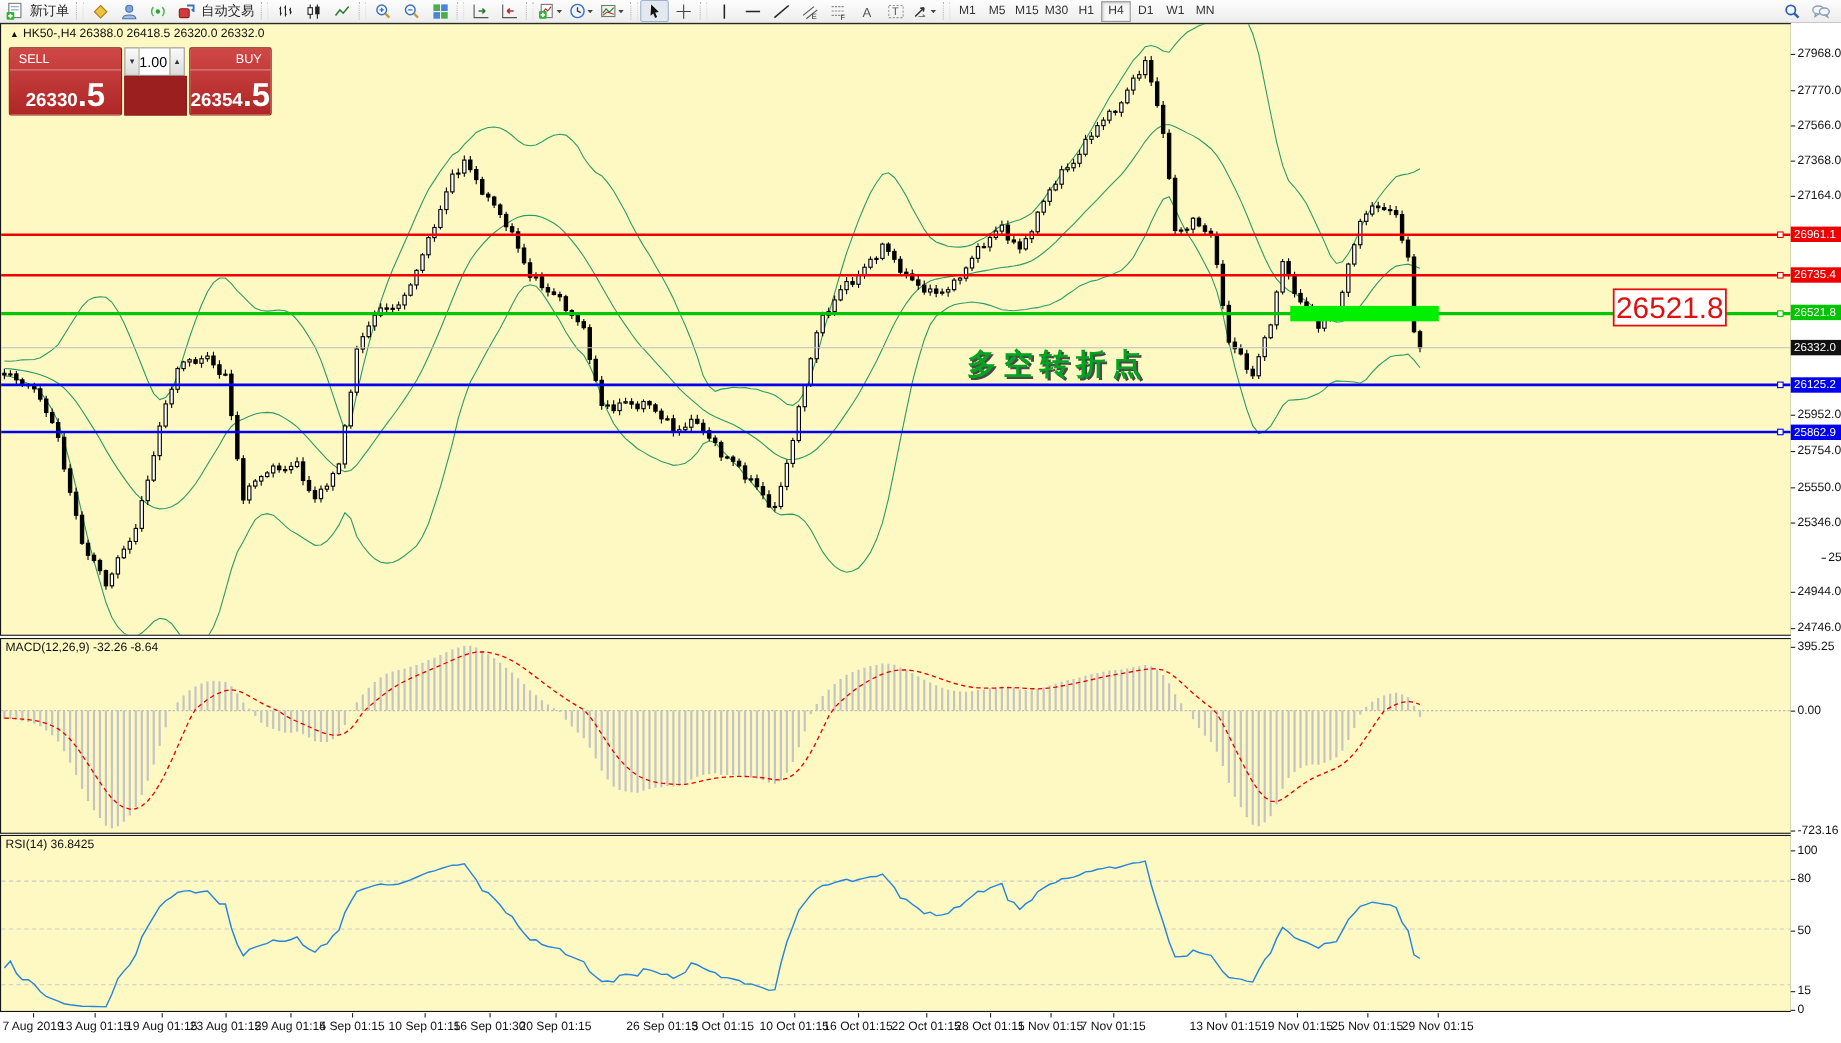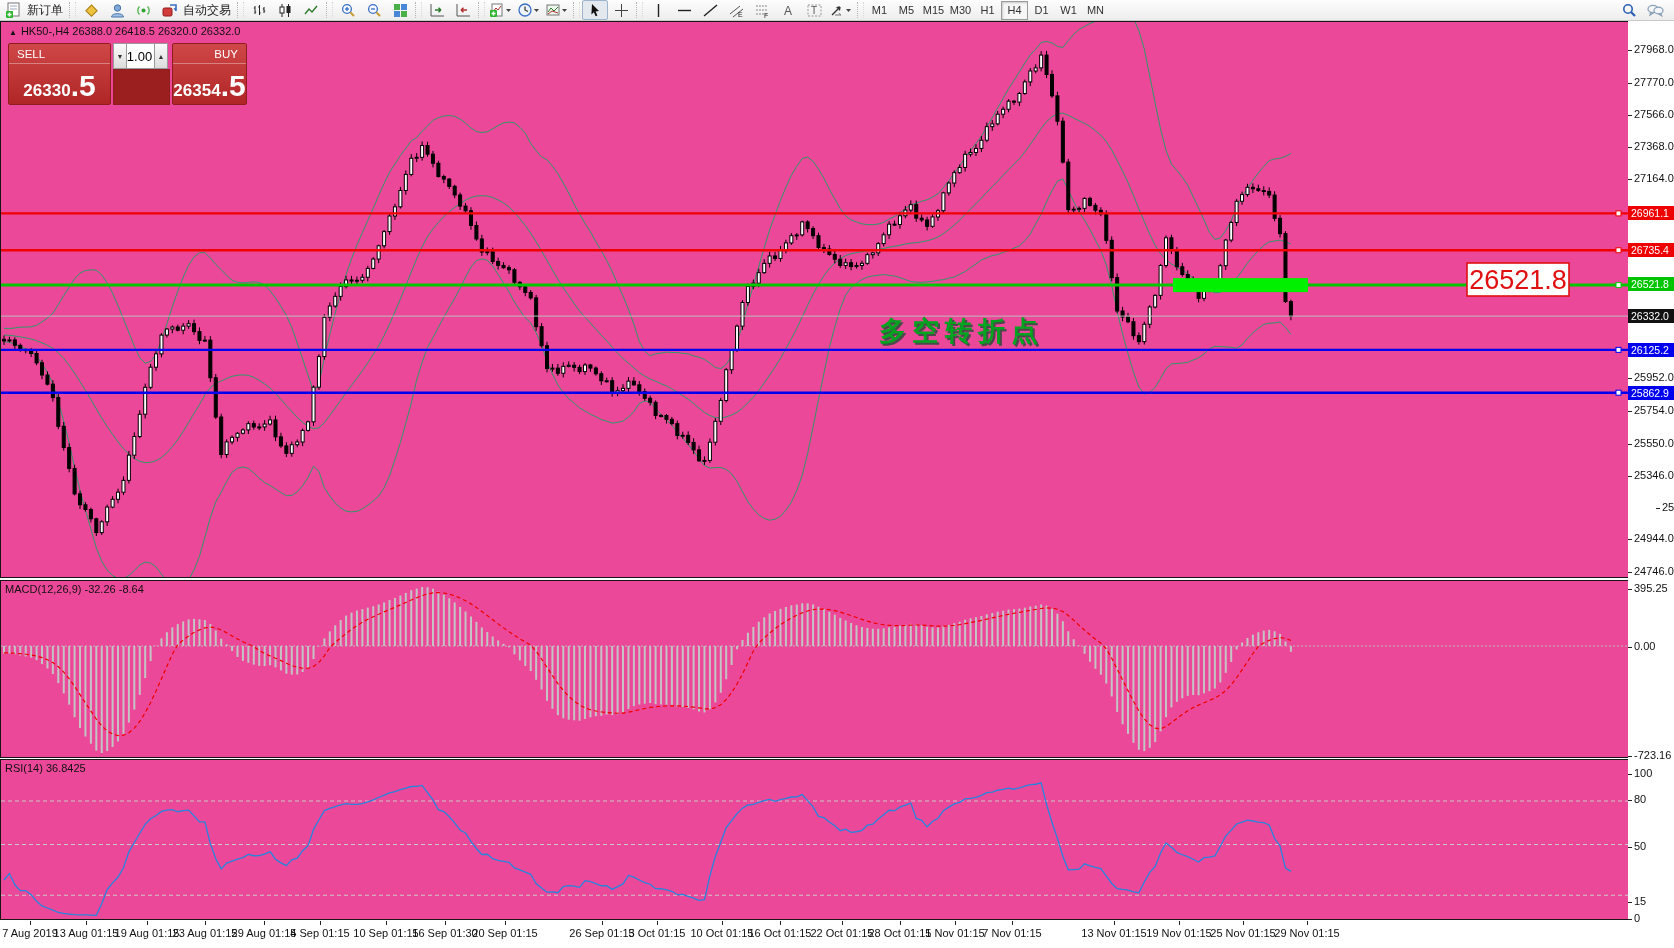--- a/index.html
+++ b/index.html
@@ -8,21 +8,21 @@
   #toolbar{position:absolute;left:0;top:0;width:1674px;height:20px;background:linear-gradient(#fdfdfd,#ededed);border-bottom:1px solid #c9c9c9;display:flex;align-items:center;font-size:12px;color:#222;}
   .tbtn{height:18px;min-width:22px;display:flex;align-items:center;justify-content:center;padding:0 1px;border:1px solid transparent;border-radius:2px;}
   .tbtn.pressed{background:#e3e9ef;border:1px solid #9db4cc;}
   .tlabel{margin:0 4px 0 1px;white-space:nowrap;}
   .tsep{width:5px;height:16px;margin:0 2px;border-left:1px dotted #b5b5b5;border-right:1px dotted #d9d9d9;}
   .tfbtn{min-width:25px;height:17px;display:flex;align-items:center;justify-content:center;font-size:11px;color:#333;border:1px solid transparent;}
   .tfbtn.active{background:#f6f6f6;border:1px solid #9a9a9a;box-shadow:inset 1px 1px 2px rgba(0,0,0,.18);}
   .spacer{flex:1;}
   .ticon{display:block;}
   
-  .pane{position:absolute;left:0;background:#ec4899;border:1px solid #161616;box-sizing:border-box;}
+  .pane{position:absolute;left:0;background:#fef9c3;border:1px solid #161616;box-sizing:border-box;}
   #pane-main{top:21px;width:1629px;height:557px;}
   #pane-macd{top:580px;width:1629px;height:178px;}
   #pane-rsi{top:759px;width:1629px;height:161px;}
   #axis{position:absolute;left:1628px;top:21px;width:46px;height:899px;background:#fff;font-size:11px;color:#111;}
   .axis-tick{position:absolute;left:0;height:14px;line-height:14px;white-space:nowrap;}
   .axis-tick .dash{display:inline-block;width:4px;height:1px;background:#222;vertical-align:middle;margin-right:2px;}
   .axis-box{position:absolute;left:0;width:46px;height:14px;line-height:14px;color:#fff;font-size:10.5px;padding-left:3px;box-sizing:border-box;white-space:nowrap;}
   #timeaxis{position:absolute;left:0;top:921px;width:1481px;height:27px;background:#fff;font-size:11px;color:#111;}
   .ttick{position:absolute;top:0;width:1px;height:4px;background:#222;}
   .tlab{position:absolute;top:6px;transform:translateX(-50%);white-space:nowrap;}
@@ -32,21 +32,21 @@
   .tp-btn{position:absolute;top:0;height:62px;background:linear-gradient(#cf4747,#b02626);color:#fff;border:1px solid #8f1d1d;border-radius:2px;box-sizing:border-box;}
   #sell-btn{left:0;width:103px;}
   #buy-btn{left:164px;width:75px;}
   .tp-side-label{display:block;font-size:11.5px;padding:4px 0 3px 8px;border-bottom:1px solid rgba(255,255,255,.35);}
   #buy-btn .tp-side-label{text-align:right;padding-right:8px;}
   .tp-price{position:absolute;bottom:3px;width:100%;text-align:center;font-weight:bold;white-space:nowrap;}
   .tp-main{font-size:17px;}
   .tp-frac{font-size:30px;line-height:22px;}
   #vol-row{position:absolute;left:105px;top:0;width:57px;height:26px;display:flex;}
   .vol-arrow{width:14px;height:26px;background:linear-gradient(#fafafa,#dcdcdc);border:1px solid #9a9a9a;box-sizing:border-box;font-size:7px;color:#333;display:flex;align-items:center;justify-content:center;}
-  #vol-box{width:27px;height:26px;background:#fff;border-top:1px solid #9a9a9a;border-bottom:1px solid #9a9a9a;box-sizing:border-box;font-size:13px;display:flex;align-items:center;justify-content:center;padding-right:2px;}
+  #vol-box{width:27px;height:26px;background:#fff;border-top:1px solid #9a9a9a;border-bottom:1px solid #9a9a9a;box-sizing:border-box;font-size:13px;display:flex;align-items:center;justify-content:flex-end;padding-right:2px;}
   #vol-under{position:absolute;left:105px;top:26px;width:57px;height:36px;background:#9c1f1f;border:1px solid #8f1d1d;box-sizing:border-box;}
   #ohlc-header{position:absolute;left:8px;top:3px;font-size:11px;color:#111;z-index:6;white-space:nowrap;}
   #collapse-arrow{font-size:8px;margin-right:4px;}
 </style>
 </head>
 <body>
 
 <div id="toolbar">
   <div class="tbtn">
     <svg class="ticon" width="17" height="17">

